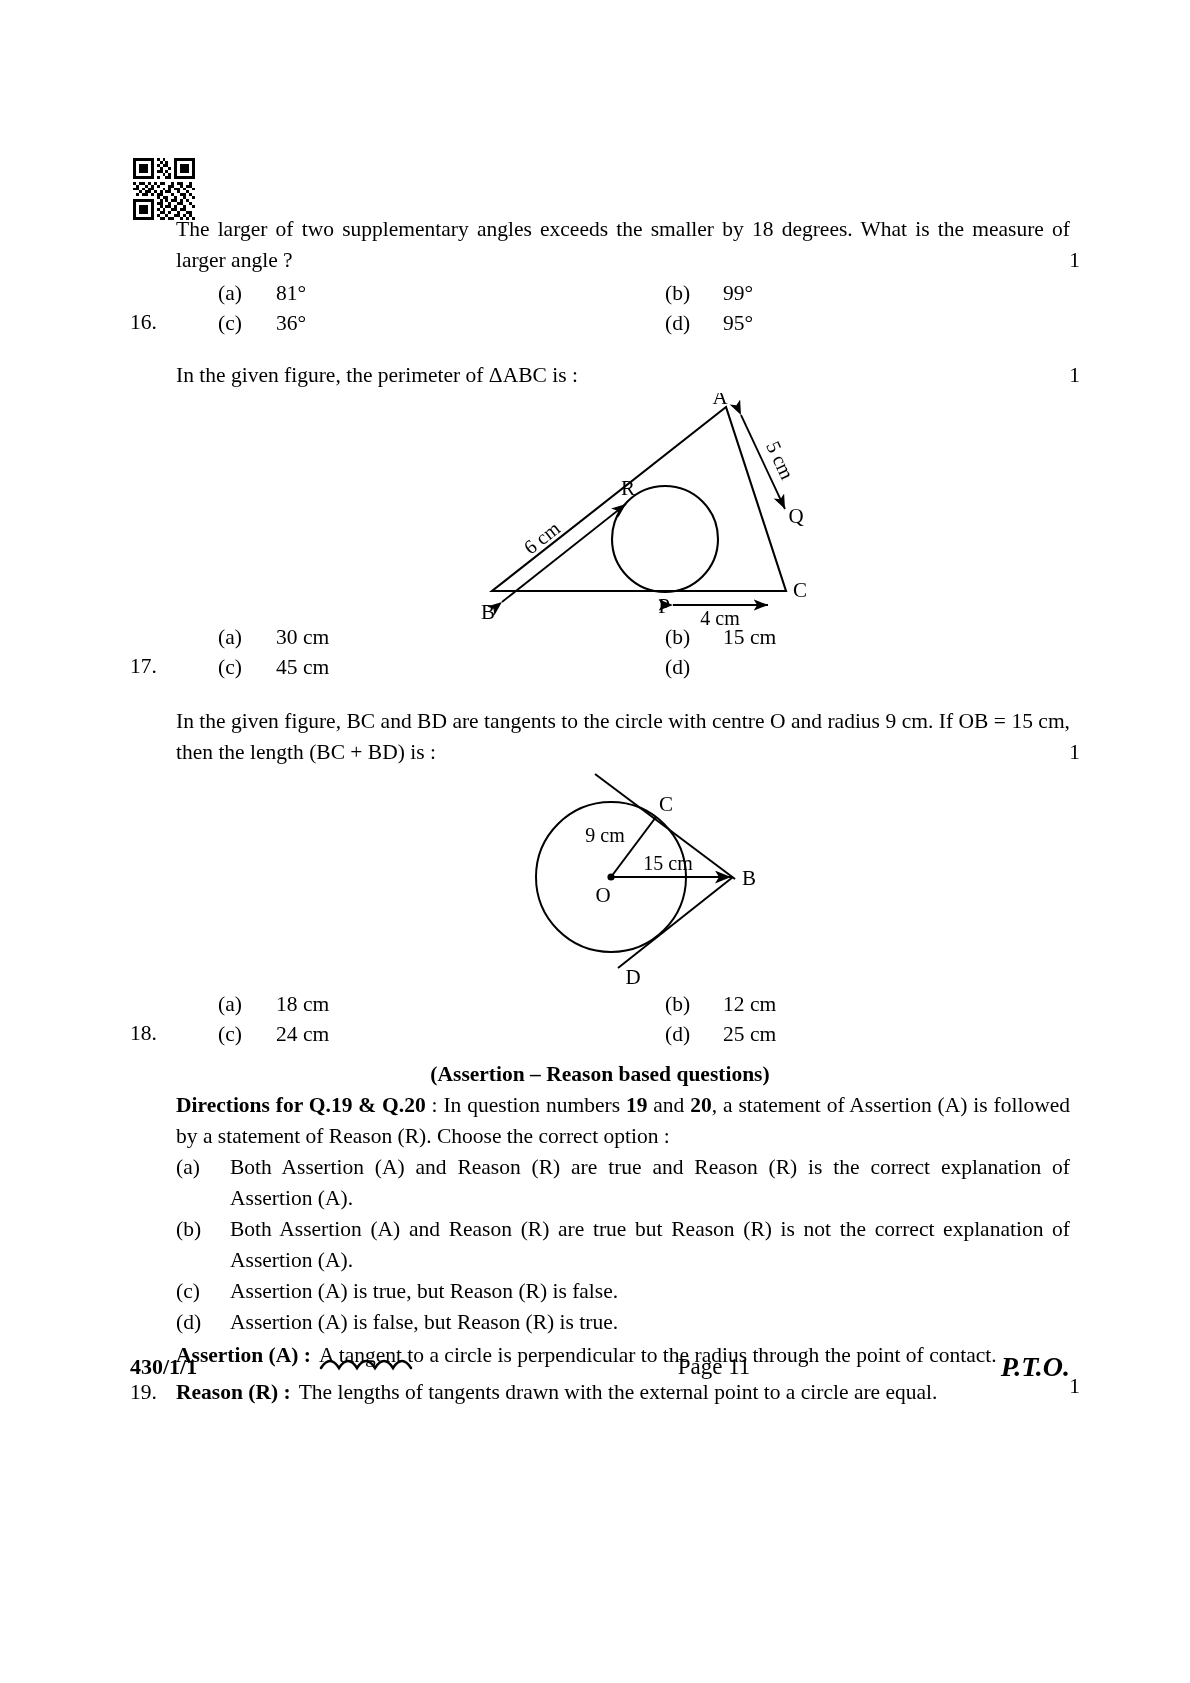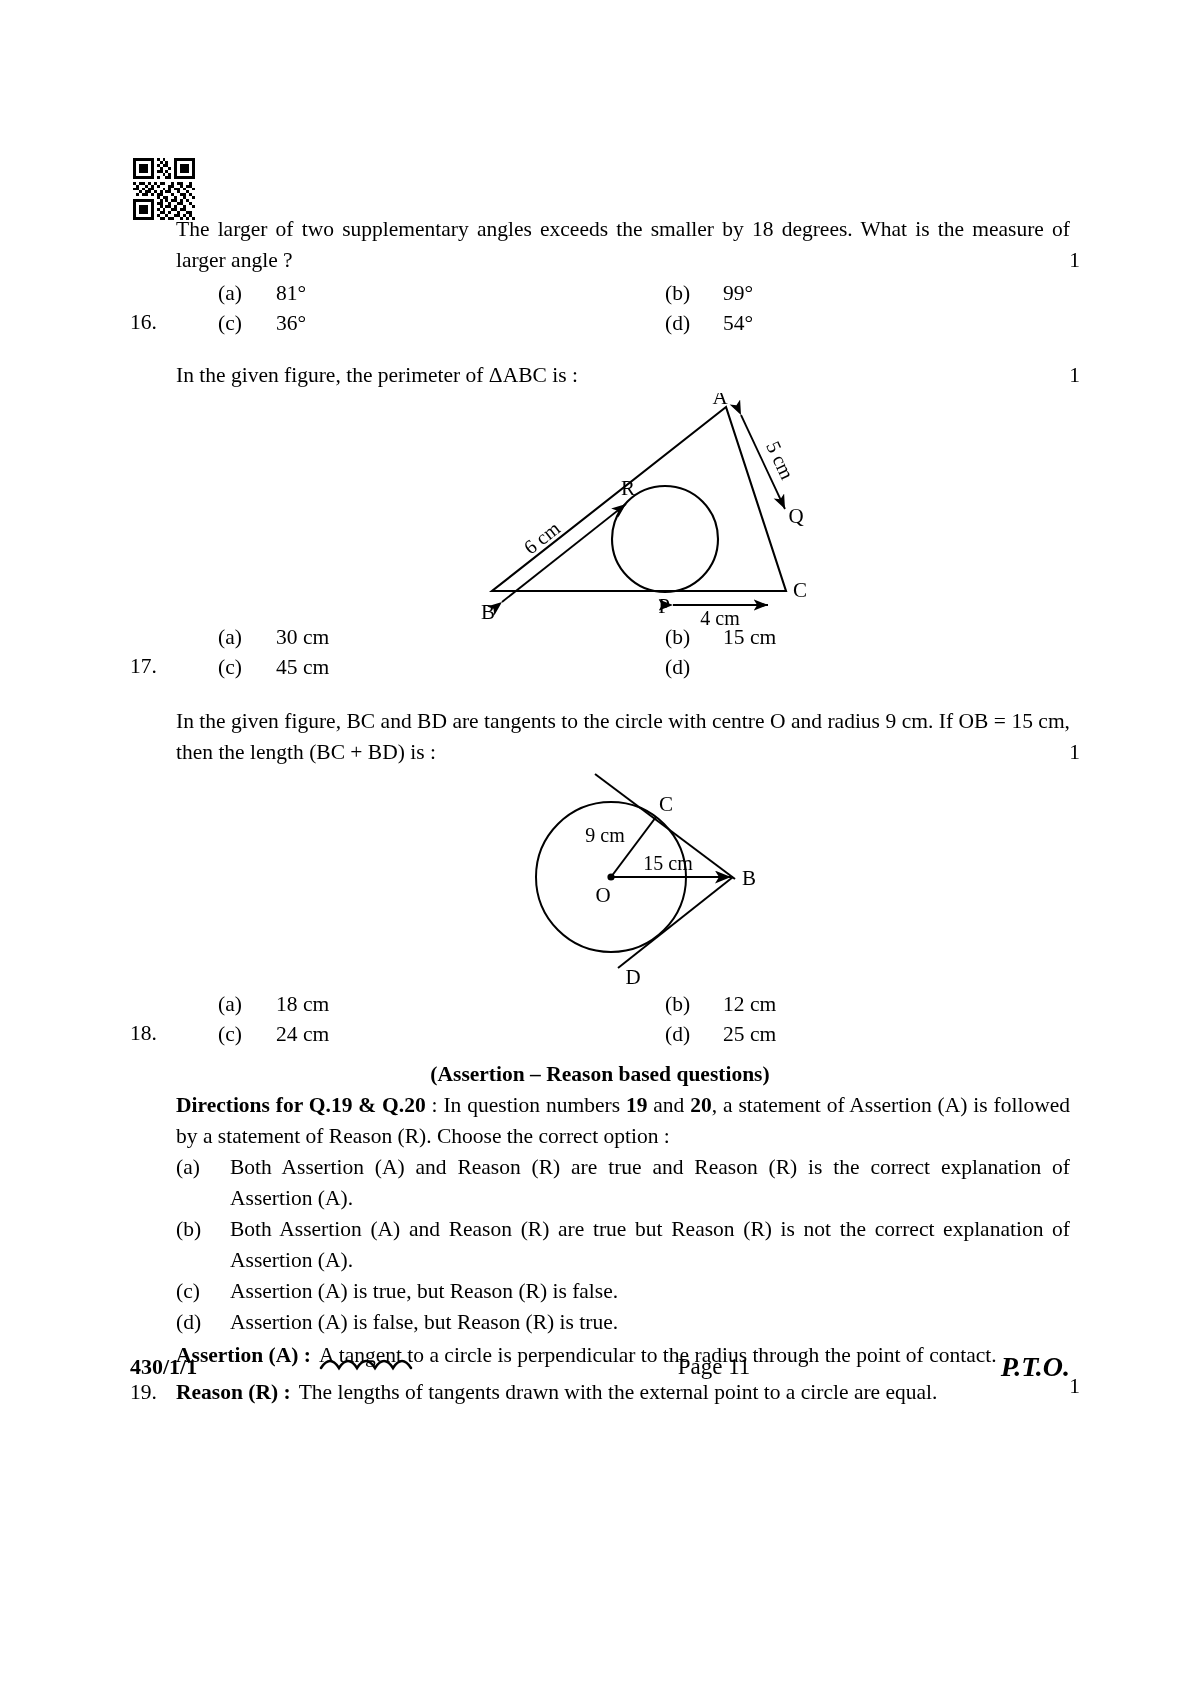--- a/index.html
+++ b/index.html
@@ -298,21 +298,21 @@
         <div class="opt">
           <span class="lab">(b)</span>
           <span class="val">99°</span>
         </div>
         <div class="opt">
           <span class="lab">(c)</span>
           <span class="val">36°</span>
         </div>
         <div class="opt">
           <span class="lab">(d)</span>
-          <span class="val">54°</span>
+          <span class="val">95°</span>
         </div>
       </div>
     </div>
   </div>
 
   <div class="q" style="margin-top:22px;">
     <div class="q-num">17.</div>
     <div class="q-body">
       <p>In the given figure, the perimeter of ΔABC is :</p>
       <span class="marks" style="top:0px;">1</span>

